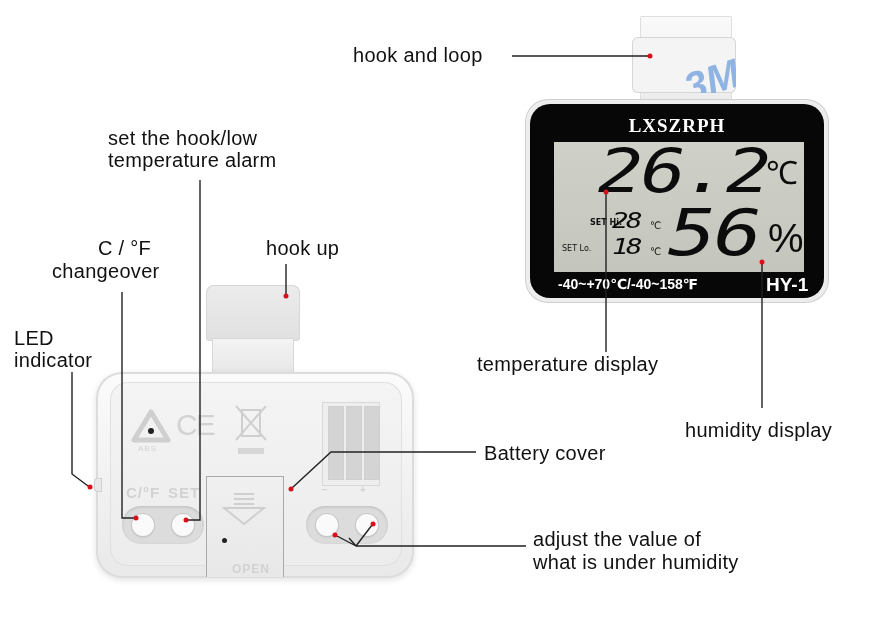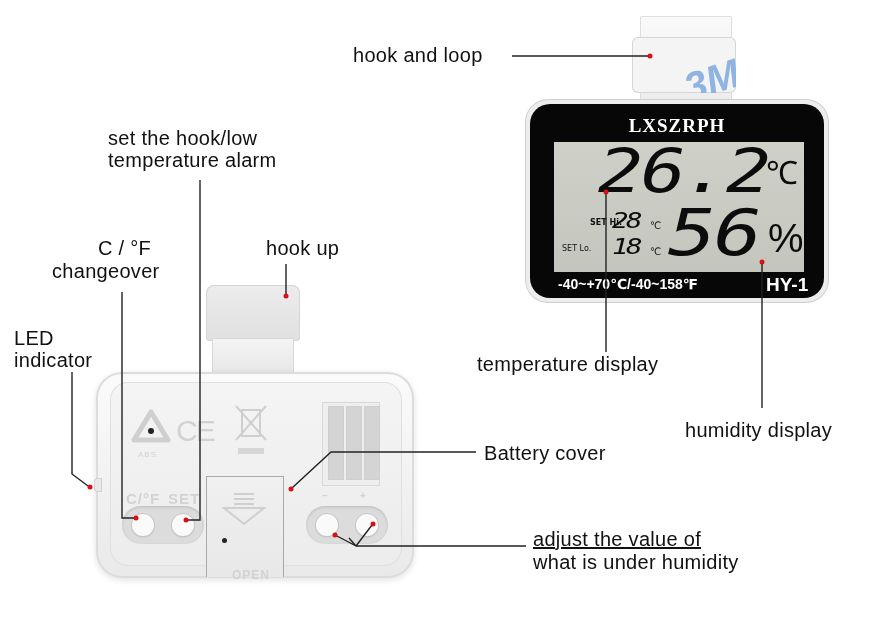--- a/index.html
+++ b/index.html
@@ -9,21 +9,21 @@
 
   
   .back{position:absolute;left:96px;top:372px;width:318px;height:206px;border-radius:26px;background:linear-gradient(#fbfbfb,#e9e9e9);box-shadow:inset 0 0 0 2px #dcdcdc, 0 2px 6px rgba(0,0,0,.12);}
   .back-inner{position:absolute;left:14px;top:10px;right:12px;bottom:12px;border-radius:18px;background:linear-gradient(#f4f4f4,#ececec);box-shadow:inset 0 0 0 1px #e0e0e0;}
   .hook-top{position:absolute;left:206px;top:285px;width:94px;height:56px;border-radius:8px 8px 4px 4px;background:linear-gradient(#ececec,#e0e0e0);box-shadow:inset 0 0 0 1px #d6d6d6;}
   .hook-mid{position:absolute;left:212px;top:338px;width:82px;height:44px;background:linear-gradient(#f4f4f4,#e4e4e4);box-shadow:inset 0 0 0 1px #d8d8d8;}
   .vent{position:absolute;width:16px;height:74px;background:#d4d4d4;box-shadow:inset 0 0 0 1px #cfcfcf;}
   .vent-frame{position:absolute;left:322px;top:402px;width:58px;height:84px;background:#eeeeee;box-shadow:inset 0 0 0 1px #d8d8d8;}
   .btn-well{position:absolute;height:38px;border-radius:19px;background:#dcdcdc;box-shadow:inset 0 1px 3px rgba(0,0,0,.15);}
   .btn{position:absolute;width:22px;height:22px;border-radius:50%;background:#fafafa;box-shadow:0 0 0 1px #c8c8c8, 0 1px 2px rgba(0,0,0,.2);}
-  .emboss{position:absolute;color:#d2d2d2;font-size:15px;font-weight:bold;letter-spacing:1px;margin-top:6px;}
+  .emboss{position:absolute;color:#d2d2d2;font-size:15px;font-weight:bold;letter-spacing:1px;}
   .batt{position:absolute;left:206px;top:476px;width:76px;height:100px;border-left:1.5px solid #a9a9a9;border-top:1.5px solid #a9a9a9;border-right:1.5px solid #a9a9a9;background:linear-gradient(#f0f0f0,#e8e8e8);}
   .led{position:absolute;left:94px;top:478px;width:8px;height:14px;border-radius:4px 0 0 4px;background:#e9e9e9;box-shadow:inset 0 0 0 1px #d0d0d0;}
 
   
   .velcro{position:absolute;left:640px;top:16px;width:92px;height:86px;background:linear-gradient(#fafafa,#ececec);box-shadow:inset 0 0 0 1px #dedede;border-radius:2px;}
   .velcro-tab{position:absolute;left:632px;top:37px;width:104px;height:56px;border-radius:6px;background:#f4f4f4;box-shadow:inset 0 0 0 1px #d6d6d6;overflow:hidden;}
   .logo3m{position:absolute;right:-4px;bottom:-10px;font-size:40px;font-weight:bold;font-style:italic;color:#8fb3e2;transform:rotate(-18deg);}
   .front{position:absolute;left:526px;top:100px;width:302px;height:202px;border-radius:22px;background:#ededed;box-shadow:0 0 0 1px #cfcfcf;}
   .front-black{position:absolute;left:530px;top:104px;width:294px;height:194px;border-radius:20px;background:#070707;}
   .brand{position:absolute;left:530px;top:115px;width:294px;text-align:center;font-family:"Liberation Serif","DejaVu Serif",serif;font-weight:bold;font-size:19px;color:#fff;letter-spacing:1px;}
@@ -142,14 +142,14 @@
 <span class="lbl" style="left:108px;top:127px;">set the hook/low</span>
 <span class="lbl" style="left:108px;top:149px;">temperature alarm</span>
 <span class="lbl" style="left:52px;top:237px;margin-left:46px;">C / °F</span>
 <span class="lbl" style="left:52px;top:260px;">changeover</span>
 <span class="lbl" style="left:266px;top:237px;">hook up</span>
 <span class="lbl" style="left:14px;top:327px;">LED</span>
 <span class="lbl" style="left:14px;top:349px;">indicator</span>
 <span class="lbl" style="left:477px;top:353px;">temperature display</span>
 <span class="lbl" style="left:685px;top:419px;">humidity display</span>
 <span class="lbl" style="left:484px;top:442px;">Battery cover</span>
-<span class="lbl" style="left:533px;top:528px;text-decoration:underline;">adjust the value of</span>
+<span class="lbl" style="left:533px;top:528px;">adjust the value of</span>
 <span class="lbl" style="left:533px;top:551px;">what is under humidity</span>
 
 </body></html>

